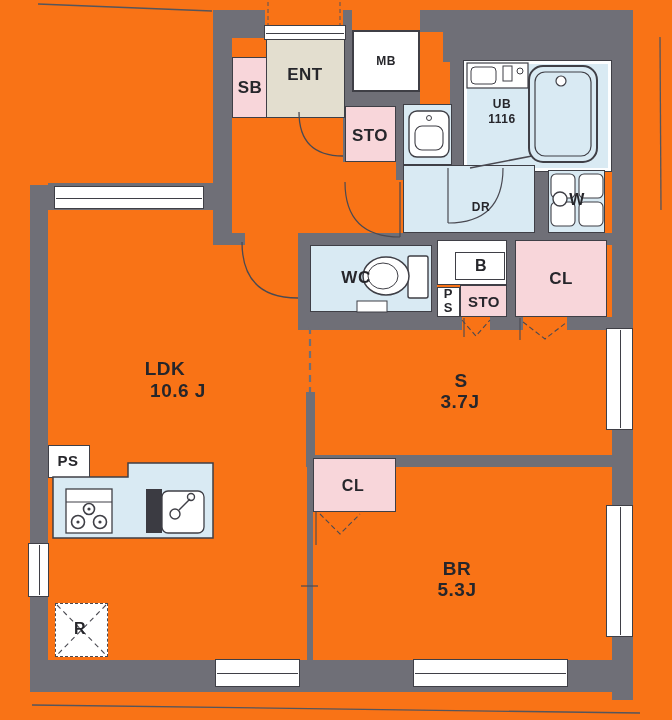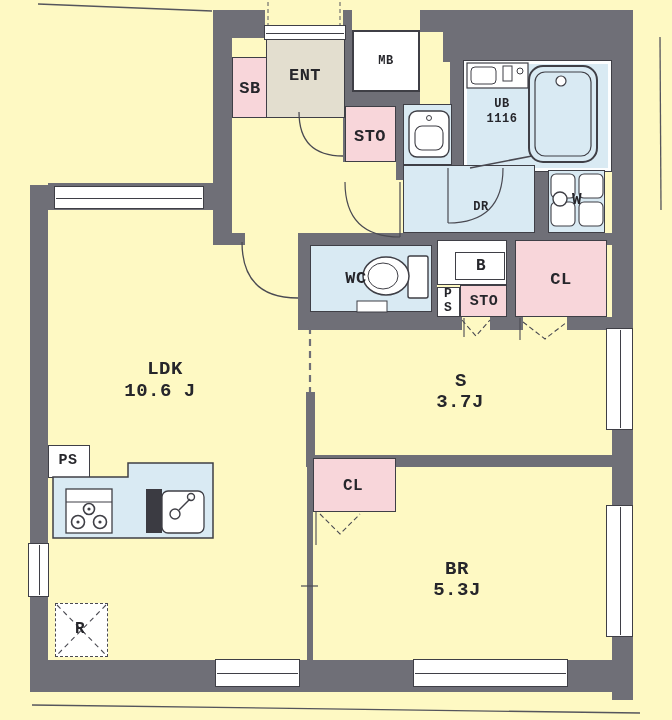--- a/index.html
+++ b/index.html
@@ -1,17 +1,17 @@
 <!DOCTYPE html>
 <html><head>
 <meta charset="utf-8">
 <style>
   html,body{margin:0;padding:0;background:#ffffff;}
-  .plan{position:relative;width:672px;height:720px;background:#fef9c3;overflow:hidden;
-        font-family:Liberation Mono, monospace;}
+  .plan{position:relative;width:672px;height:720px;background:#f97316;overflow:hidden;
+        font-family:Liberation Sans, sans-serif;}
   .wall{position:absolute;background:#6f6f77;}
   .room{position:absolute;box-sizing:border-box;border:1.5px solid #3f3f46;}
   .blue{background:#d9eaf3;}
   .pink{background:#f8d6da;}
   .beige{background:#e3decf;}
   .white{background:#ffffff;}
   .inset{box-shadow:inset 0 0 0 3px rgba(255,255,255,.95);}
   .win{position:absolute;background:#ffffff;border:1.2px solid #3f3f46;box-sizing:border-box;}
   .win-h::after{content:"";position:absolute;left:1px;right:1px;top:50%;border-top:1px solid #3f3f46;}
   .win-v::after{content:"";position:absolute;top:1px;bottom:1px;left:50%;border-left:1px solid #3f3f46;}
@@ -167,21 +167,21 @@
   <div class="lab f18" style="left:502px;top:104px">UB</div>
   <div class="lab f18" style="left:502px;top:119px">1116</div>
   <div class="lab f18" style="left:481px;top:207px">DR</div>
   <div class="lab f16" style="left:577px;top:200px">W</div>
   <div class="lab f17" style="left:356px;top:278px">WC</div>
   <div class="lab f16" style="left:481px;top:266px">B</div>
   <div class="lab-stack" style="left:448px;top:301px">PS</div>
   <div class="lab f15" style="left:484px;top:301px">STO</div>
   <div class="lab f17" style="left:561px;top:279px">CL</div>
   <div class="lab f19" style="left:165px;top:369px">LDK</div>
-  <div class="lab f19" style="left:160px;top:391px">10.6 J</div>
+  <div class="lab f19" style="left:178px;top:391px">10.6 J</div>
   <div class="lab f19" style="left:461px;top:381px">S</div>
   <div class="lab f19" style="left:460px;top:402px">3.7J</div>
   <div class="lab f16" style="left:353px;top:486px">CL</div>
   <div class="lab f19" style="left:457px;top:569px">BR</div>
   <div class="lab f19" style="left:457px;top:590px">5.3J</div>
   <div class="lab f15" style="left:68px;top:460px">PS</div>
   <div class="lab f16" style="left:80px;top:629px">R</div>
 
 </div>
 

